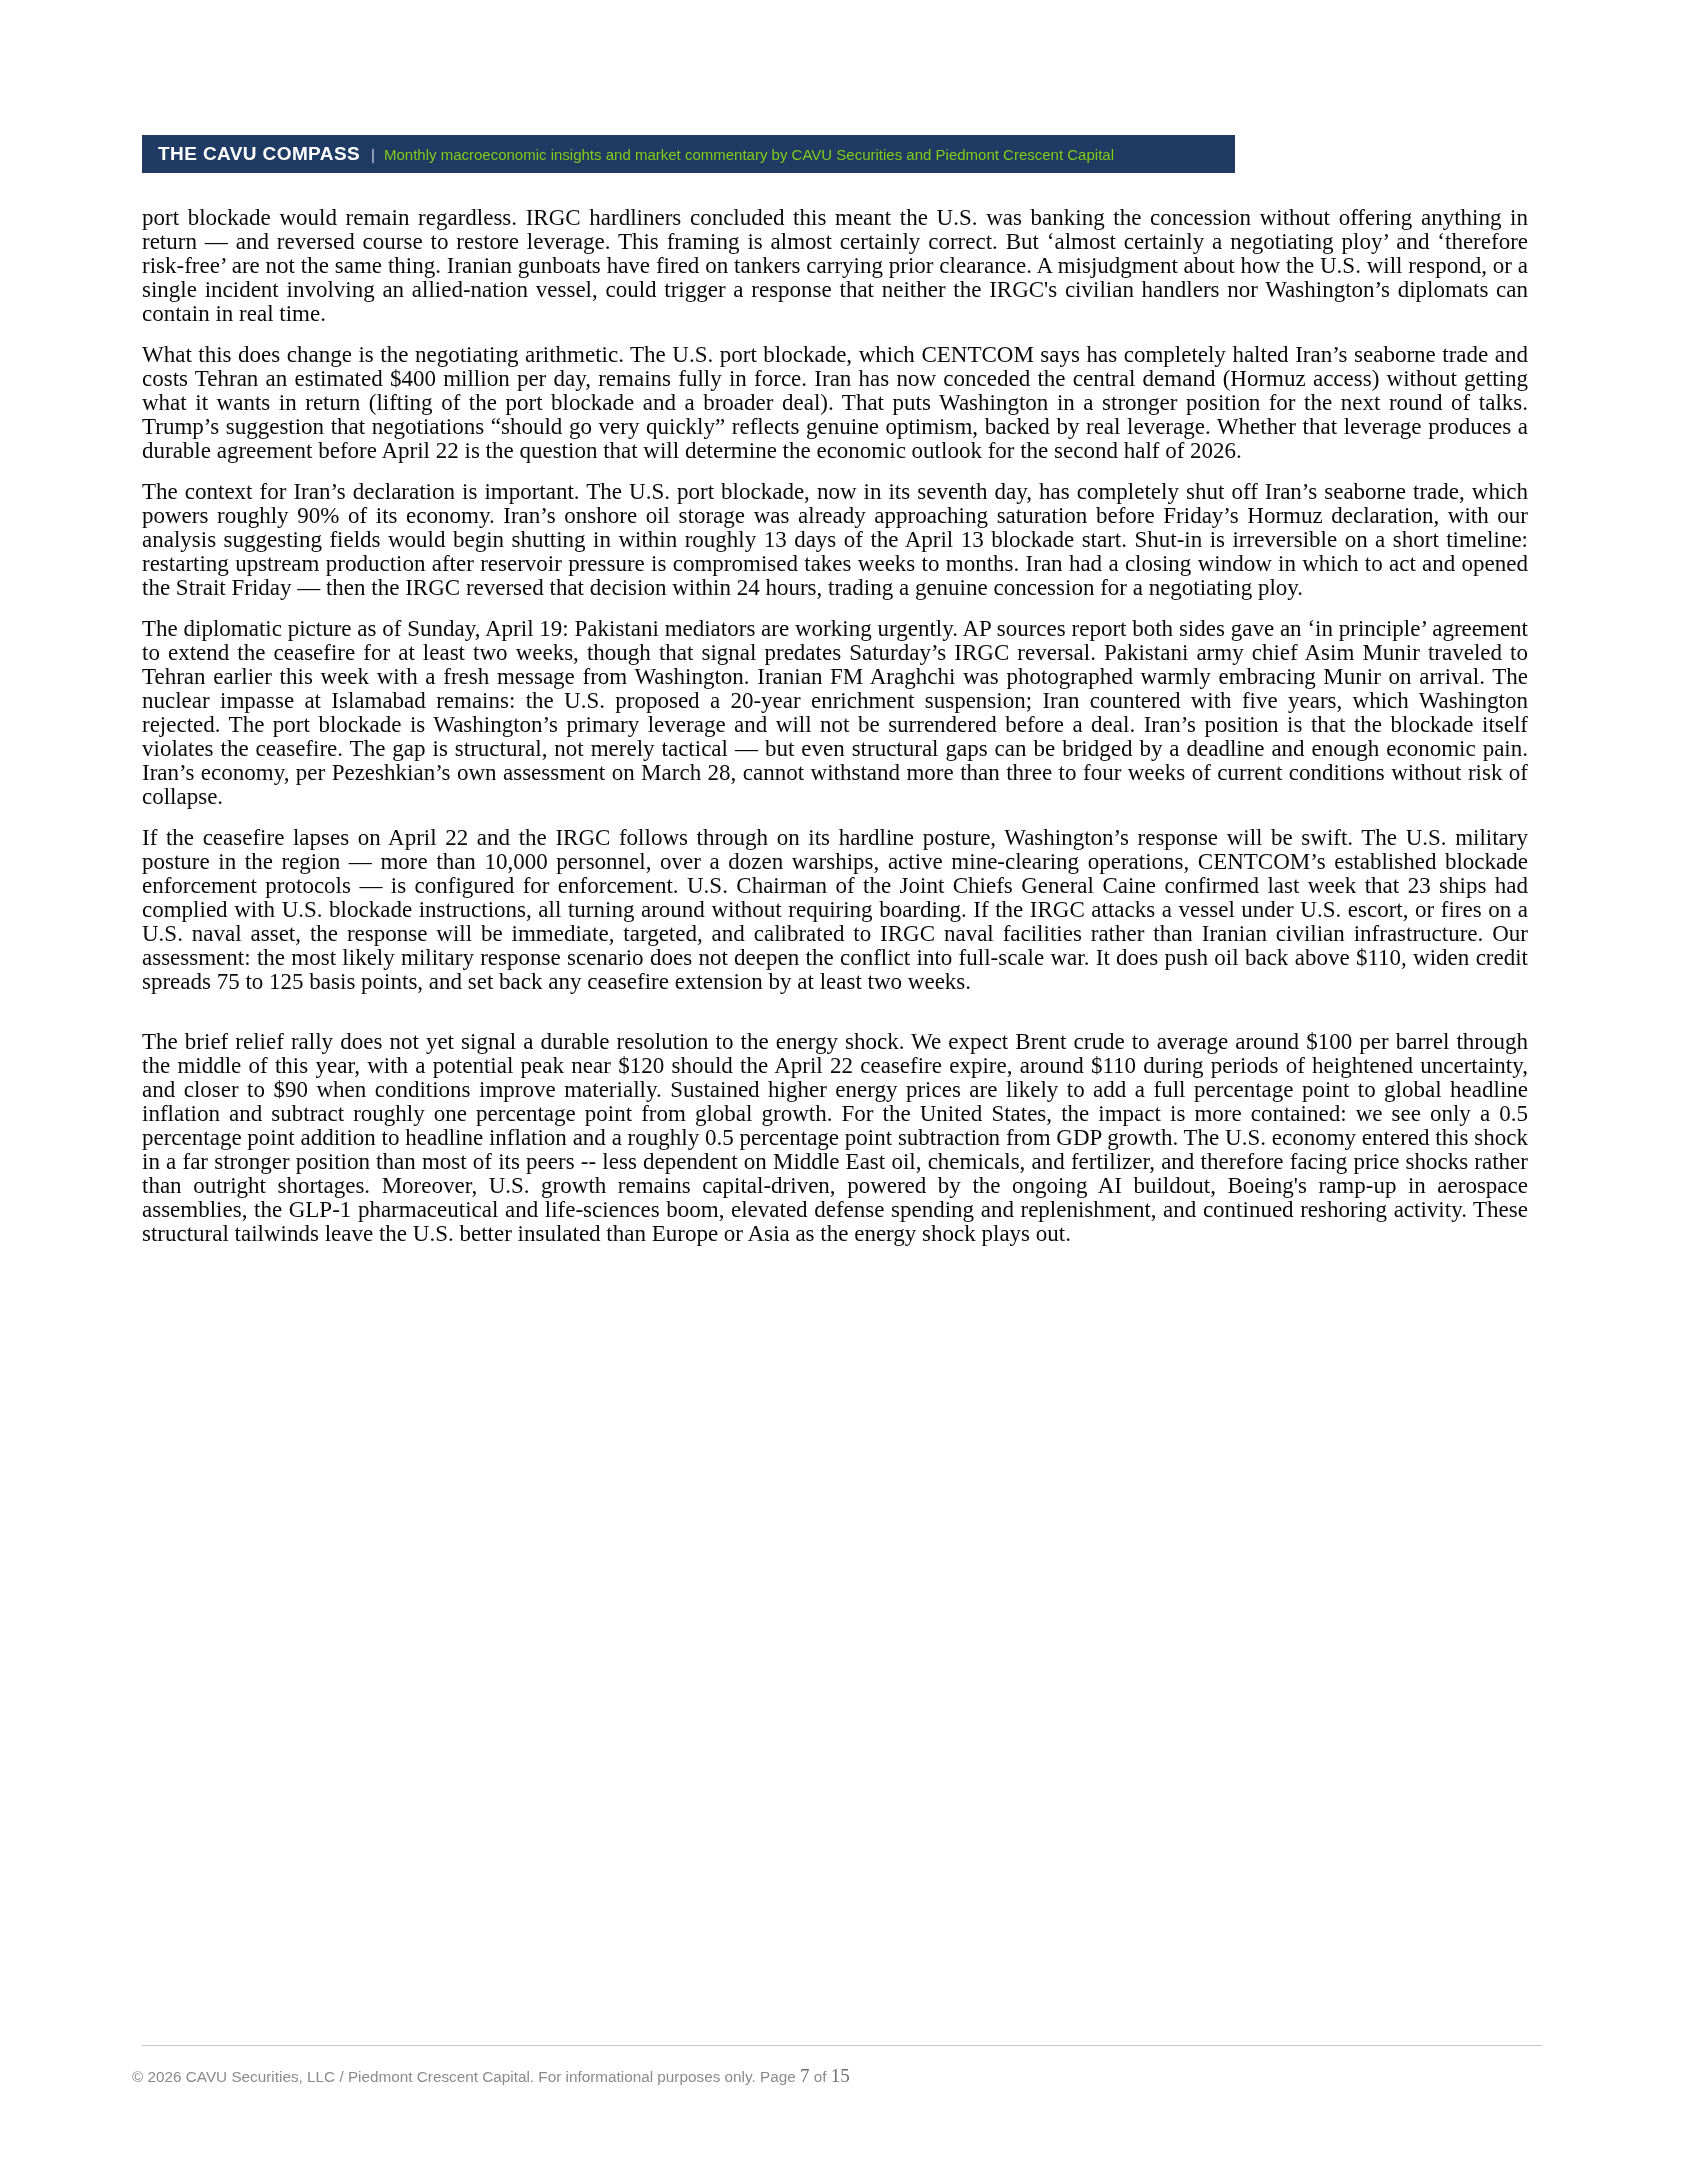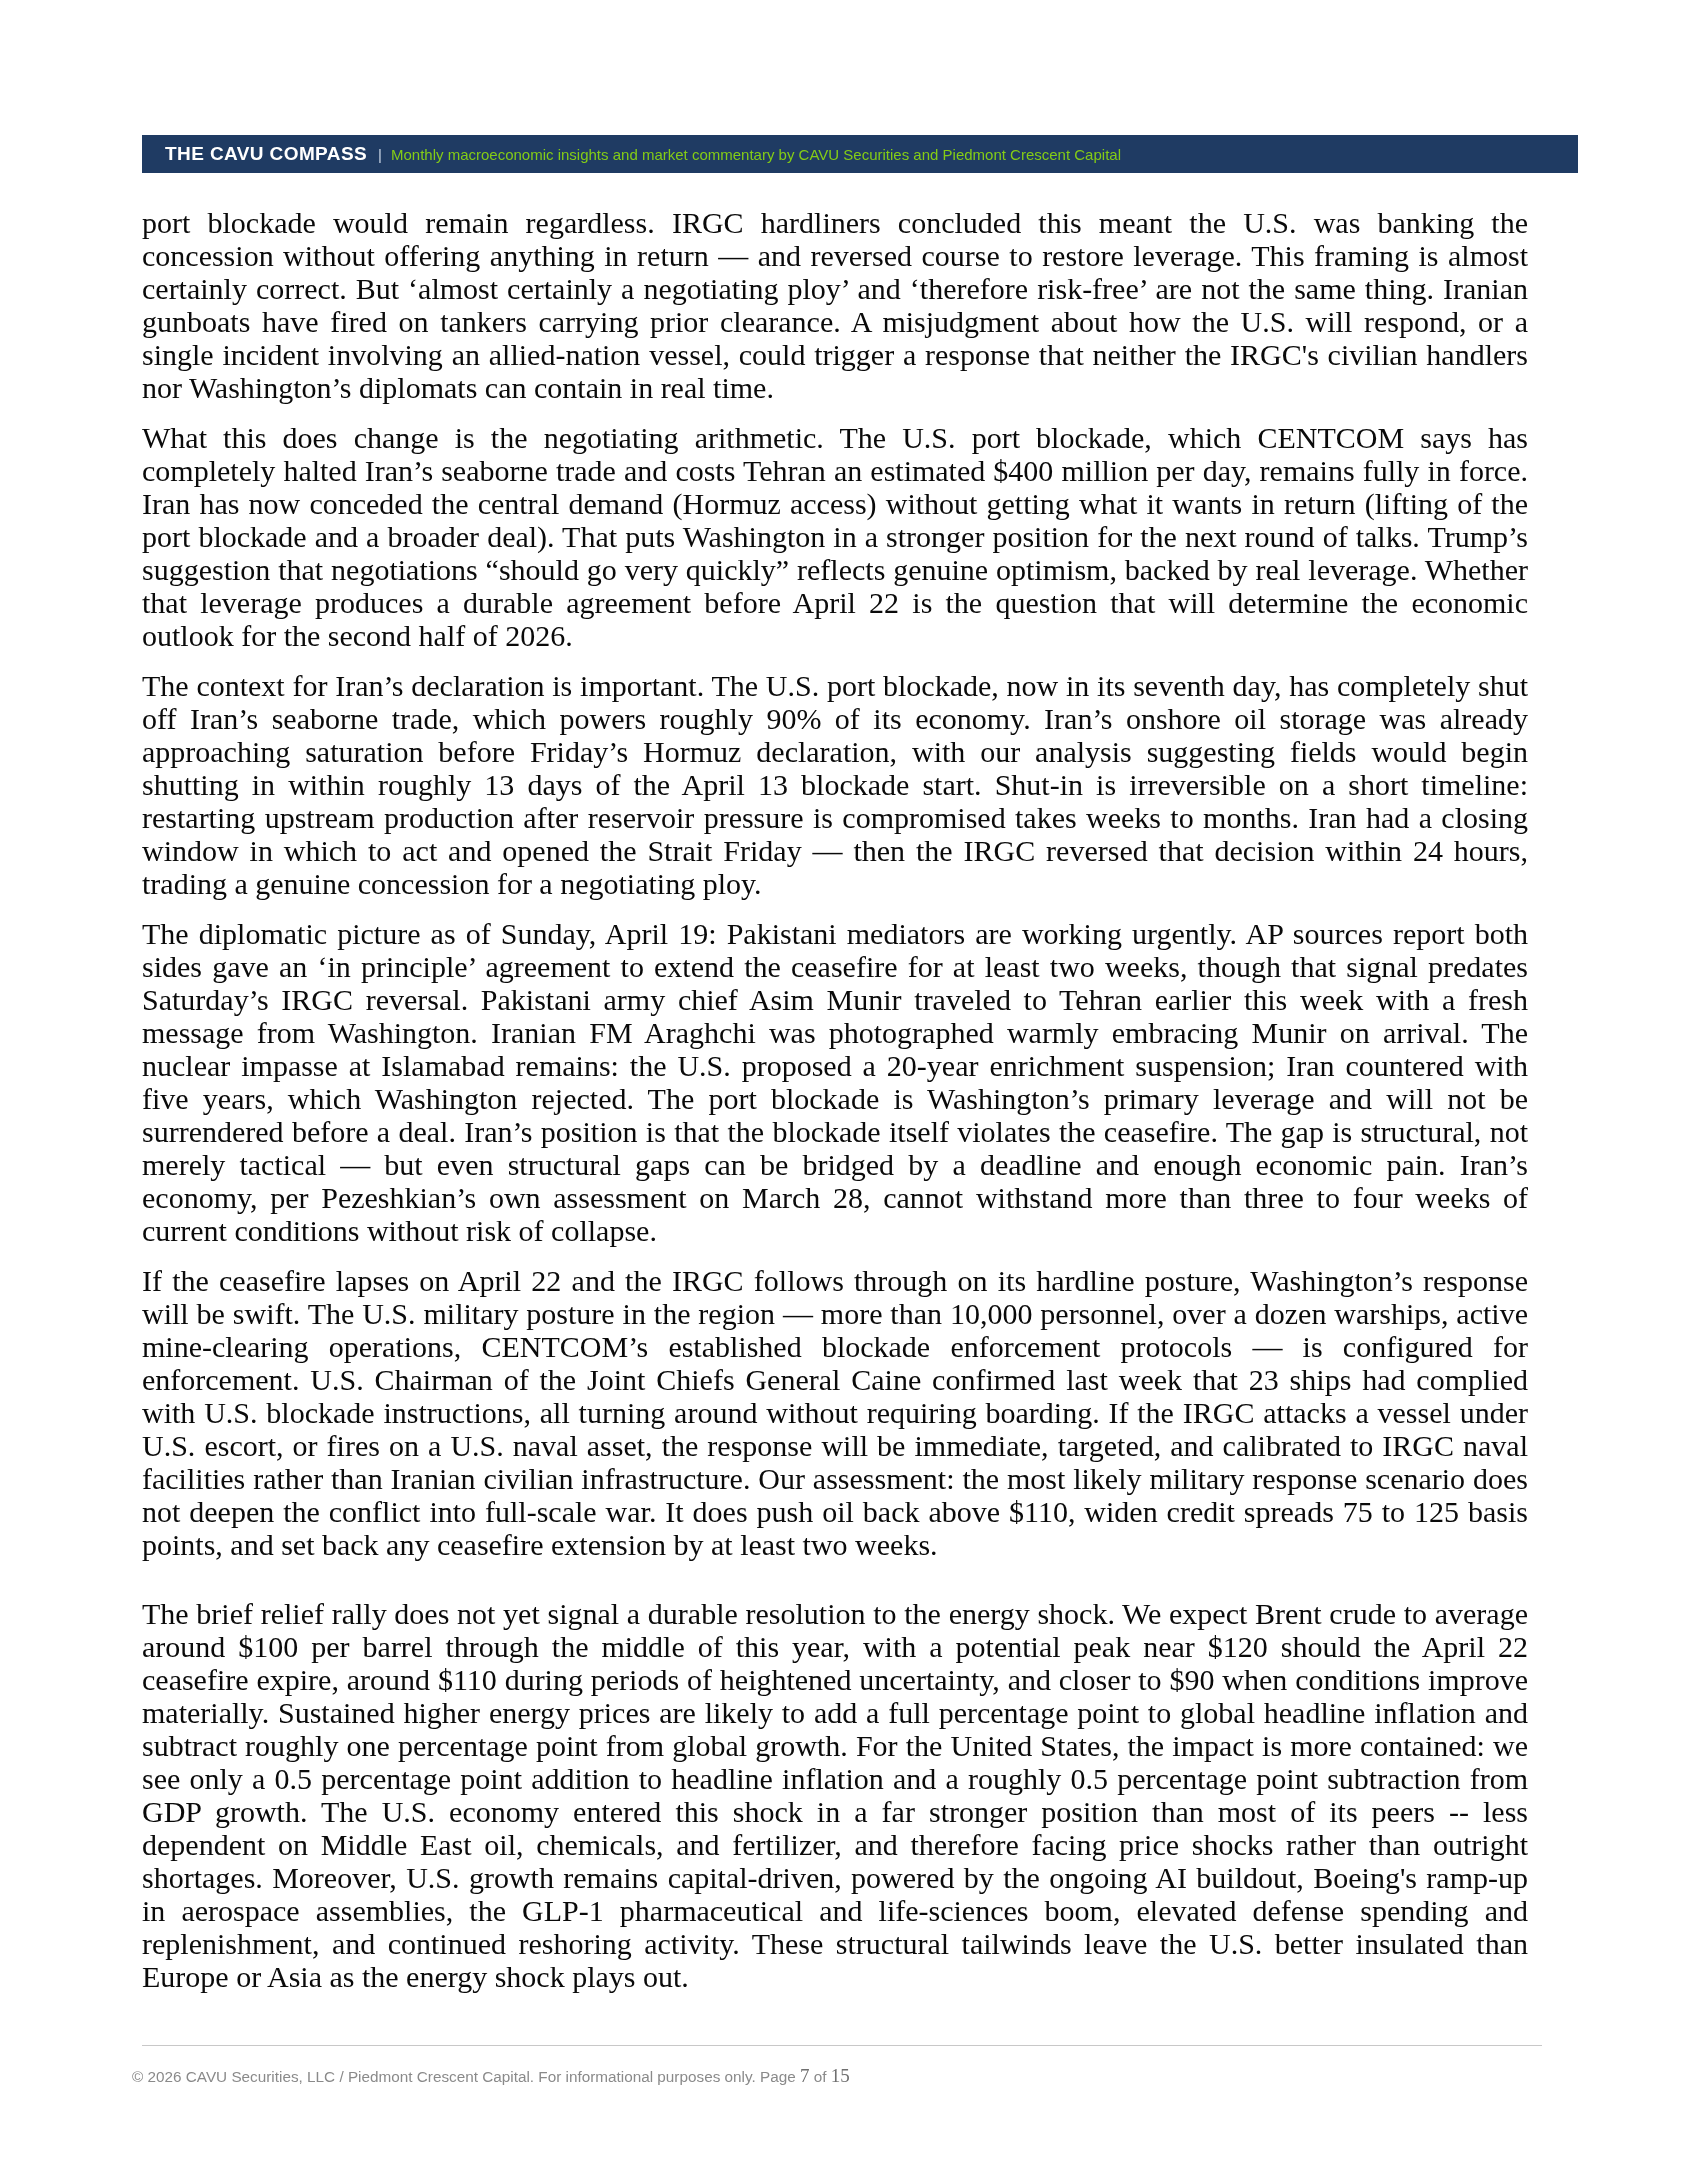--- a/index.html
+++ b/index.html
@@ -20,26 +20,26 @@
     width: 1683px;
     height: 2178px;
     background: #ffffff;
     box-sizing: border-box;
   }
   
   .banner {
     position: absolute;
     left: 142px;
     top: 135px;
-    width: 1436px;
+    width: 1093px;
     height: 38px;
     background: #1f3b63;
     display: flex;
     align-items: center;
-    padding-left: 23px;
+    padding-left: 16px;
     box-sizing: border-box;
   }
   .banner-title {
     font-family: "Liberation Sans", sans-serif;
     font-weight: bold;
     font-size: 19px;
     letter-spacing: 0.4px;
     color: #ffffff;
     white-space: nowrap;
   }
@@ -57,22 +57,22 @@
   }
   
   .content {
     position: absolute;
     left: 142px;
     top: 206px;
     width: 1386px;
   }
   .para {
     font-family: "Liberation Serif", serif;
-    font-size: 30px;
-    line-height: 33px;
+    font-size: 23px;
+    line-height: 24px;
     text-align: justify;
     text-justify: inter-word;
     margin: 0 0 17px 0;
     color: #0a0a0a;
     hyphens: none;
   }
   .para:last-child { margin-bottom: 0; margin-top: 36px; }
   
   .footer-rule {
     position: absolute;

